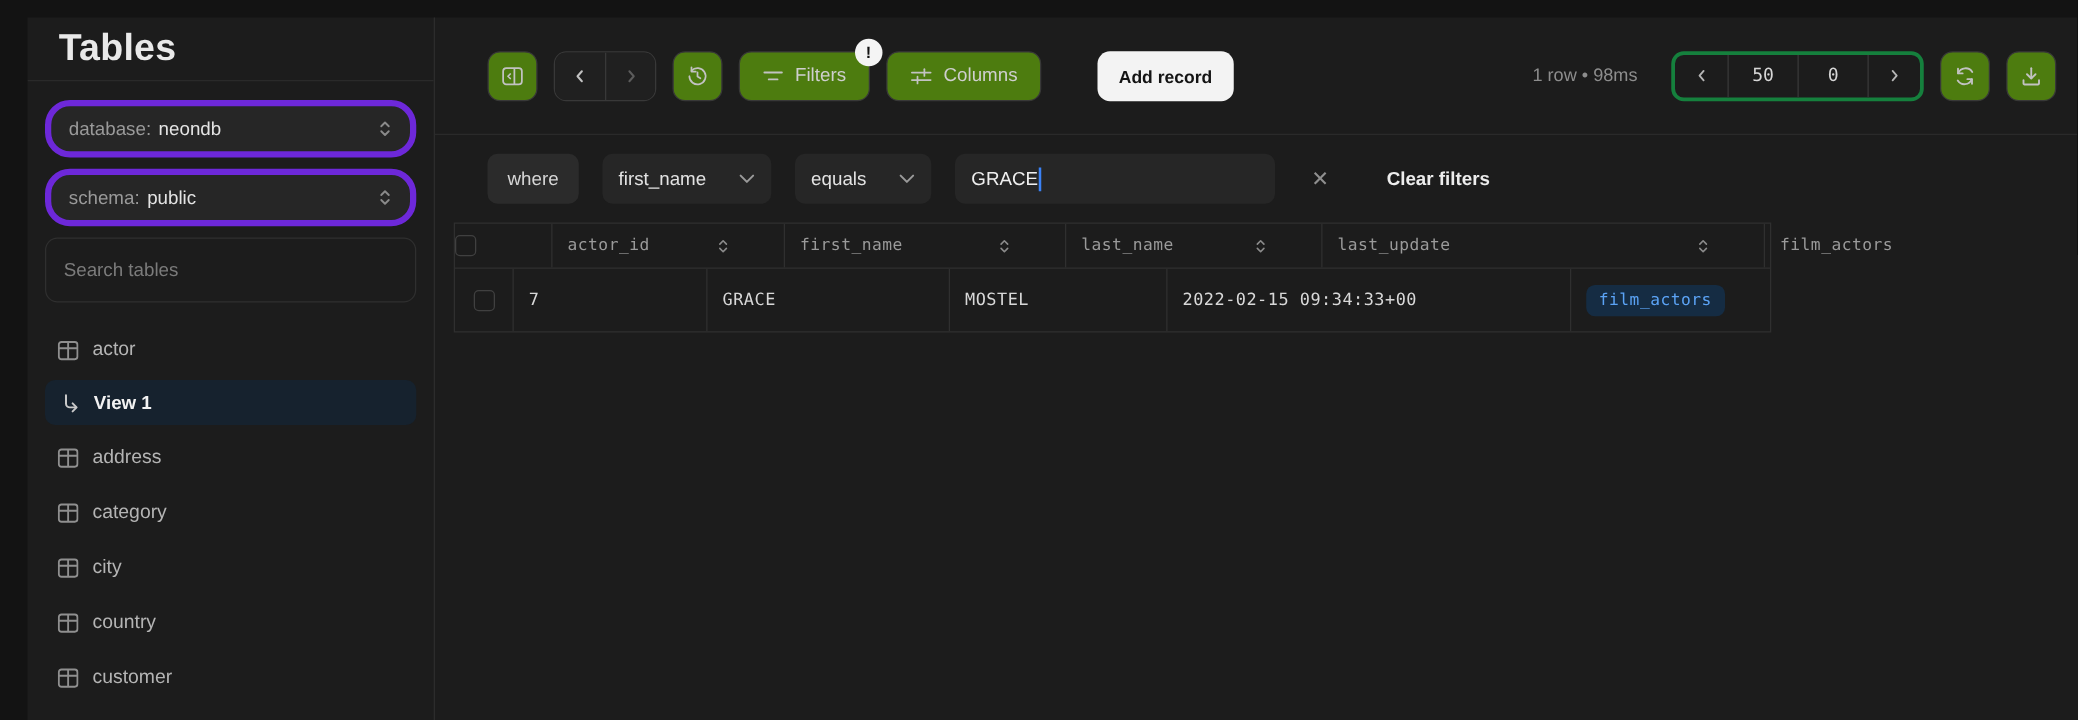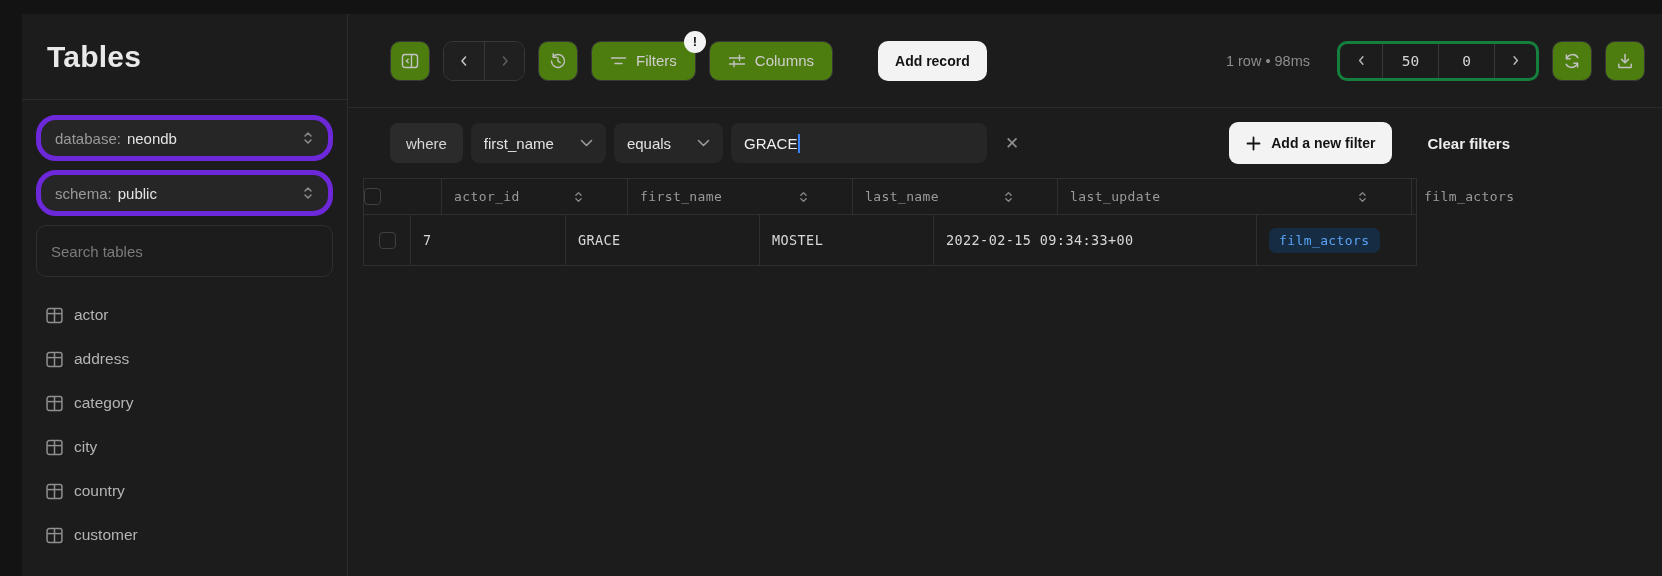--- a/index.html
+++ b/index.html
@@ -46,21 +46,21 @@
                font-family:"Liberation Sans",sans-serif; }
   .add-record { margin-left:32px; }
   .tb-meta { margin-left:auto; color:#8d8d8d; font-size:14.5px; white-space:nowrap; }
   .pager { height:40px; display:flex; border:3px solid #15803d; border-radius:10px; overflow:hidden; margin-left:14px; }
   .pager > div { display:flex; align-items:center; justify-content:center; cursor:pointer; }
   .pager > div + div { border-left:1px solid #383838; }
   .pg-arrow { width:42px; }
   .pg-num { width:56px; font-family:"DejaVu Sans Mono",monospace; font-size:14.5px; color:#d6d6d6; }
 
   
-  .filterbar { height:70px; flex-shrink:0; display:flex; align-items:center; gap:8px; padding:0 152px 0 42px; }
+  .filterbar { height:70px; flex-shrink:0; display:flex; align-items:center; gap:19px; padding:0 152px 0 42px; }
   .chip { height:40px; background:#2b2b2b; border-radius:8px; padding:0 16px; display:flex; align-items:center;
           color:#d6d6d6; font-size:15px; }
   .f-select { height:40px; background:#262626; border-radius:8px; padding:0 13px; display:flex; align-items:center;
               gap:26px; color:#e3e3e3; font-size:15px; cursor:pointer; }
   .f-select .chev { display:flex; }
   .f-input { height:40px; width:256px; background:#262626; border-radius:8px; padding:0 13px;
              display:flex; align-items:center; color:#f0f0f0; font-size:15px; cursor:text; }
   .caret { display:inline-block; width:2px; height:19px; background:var(--caret-blue,#3b82f6); margin-left:1px; }
   .f-remove { margin-left:10px; color:#8f8f8f; font-size:17px; cursor:pointer; line-height:1; }
   .add-filter { margin-left:auto; height:42px; border-radius:9px; }
@@ -119,20 +119,29 @@
         <div class="t-item">
           <span class="ticon">
             <svg width="17" height="17" viewBox="0 0 16 16">
                 <rect x="1" y="1.5" width="14" height="13" rx="2" fill="none" stroke="#8f8f8f" stroke-width="1.4"></rect>
                 <line x1="1" y1="6.2" x2="15" y2="6.2" stroke="#8f8f8f" stroke-width="1.4"></line>
                 <line x1="8" y1="1.5" x2="8" y2="14.5" stroke="#8f8f8f" stroke-width="1.4"></line>
               </svg>
           </span>
           <span>actor</span>
         </div>
+        <div class="t-view">
+          <span>
+            <svg width="17" height="17" viewBox="0 0 16 16">
+                <path d="M4.5 2v6.2a3 3 0 0 0 3 3H12" fill="none" stroke="#c9c9c9" stroke-width="1.5" stroke-linecap="round"></path>
+                <path d="M9.5 8.2l3 3-3 3" fill="none" stroke="#c9c9c9" stroke-width="1.5" stroke-linecap="round" stroke-linejoin="round"></path>
+              </svg>
+          </span>
+          <span>View 1</span>
+        </div>
         <div class="t-item">
           <span class="ticon">
             <svg width="17" height="17" viewBox="0 0 16 16">
                 <rect x="1" y="1.5" width="14" height="13" rx="2" fill="none" stroke="#8f8f8f" stroke-width="1.4"></rect>
                 <line x1="1" y1="6.2" x2="15" y2="6.2" stroke="#8f8f8f" stroke-width="1.4"></line>
                 <line x1="8" y1="1.5" x2="8" y2="14.5" stroke="#8f8f8f" stroke-width="1.4"></line>
               </svg>
           </span>
           <span>address</span>
         </div>
@@ -303,28 +312,20 @@
           </span>
         </div>
 
         <div class="f-input">
           <span>GRACE</span>
           <span class="caret"></span>
         </div>
 
         <div class="f-remove">✕</div>
 
-        <button class="white-btn add-filter">
-          <span>
-            <svg width="15" height="15" viewBox="0 0 15 15">
-                <path d="M7.5 1.5v12M1.5 7.5h12" stroke="#141414" stroke-width="1.8" stroke-linecap="round"></path>
-              </svg>
-          </span>
-          <span>Add a new filter</span>
-        </button>
 
         <div class="clear-filters">Clear filters</div>
       </div>
 
       <div class="table-wrap">
         <div class="grid-table">
           <div class="g-row head">
             <div class="cell check">
               <span class="checkbox"></span>
             </div>

